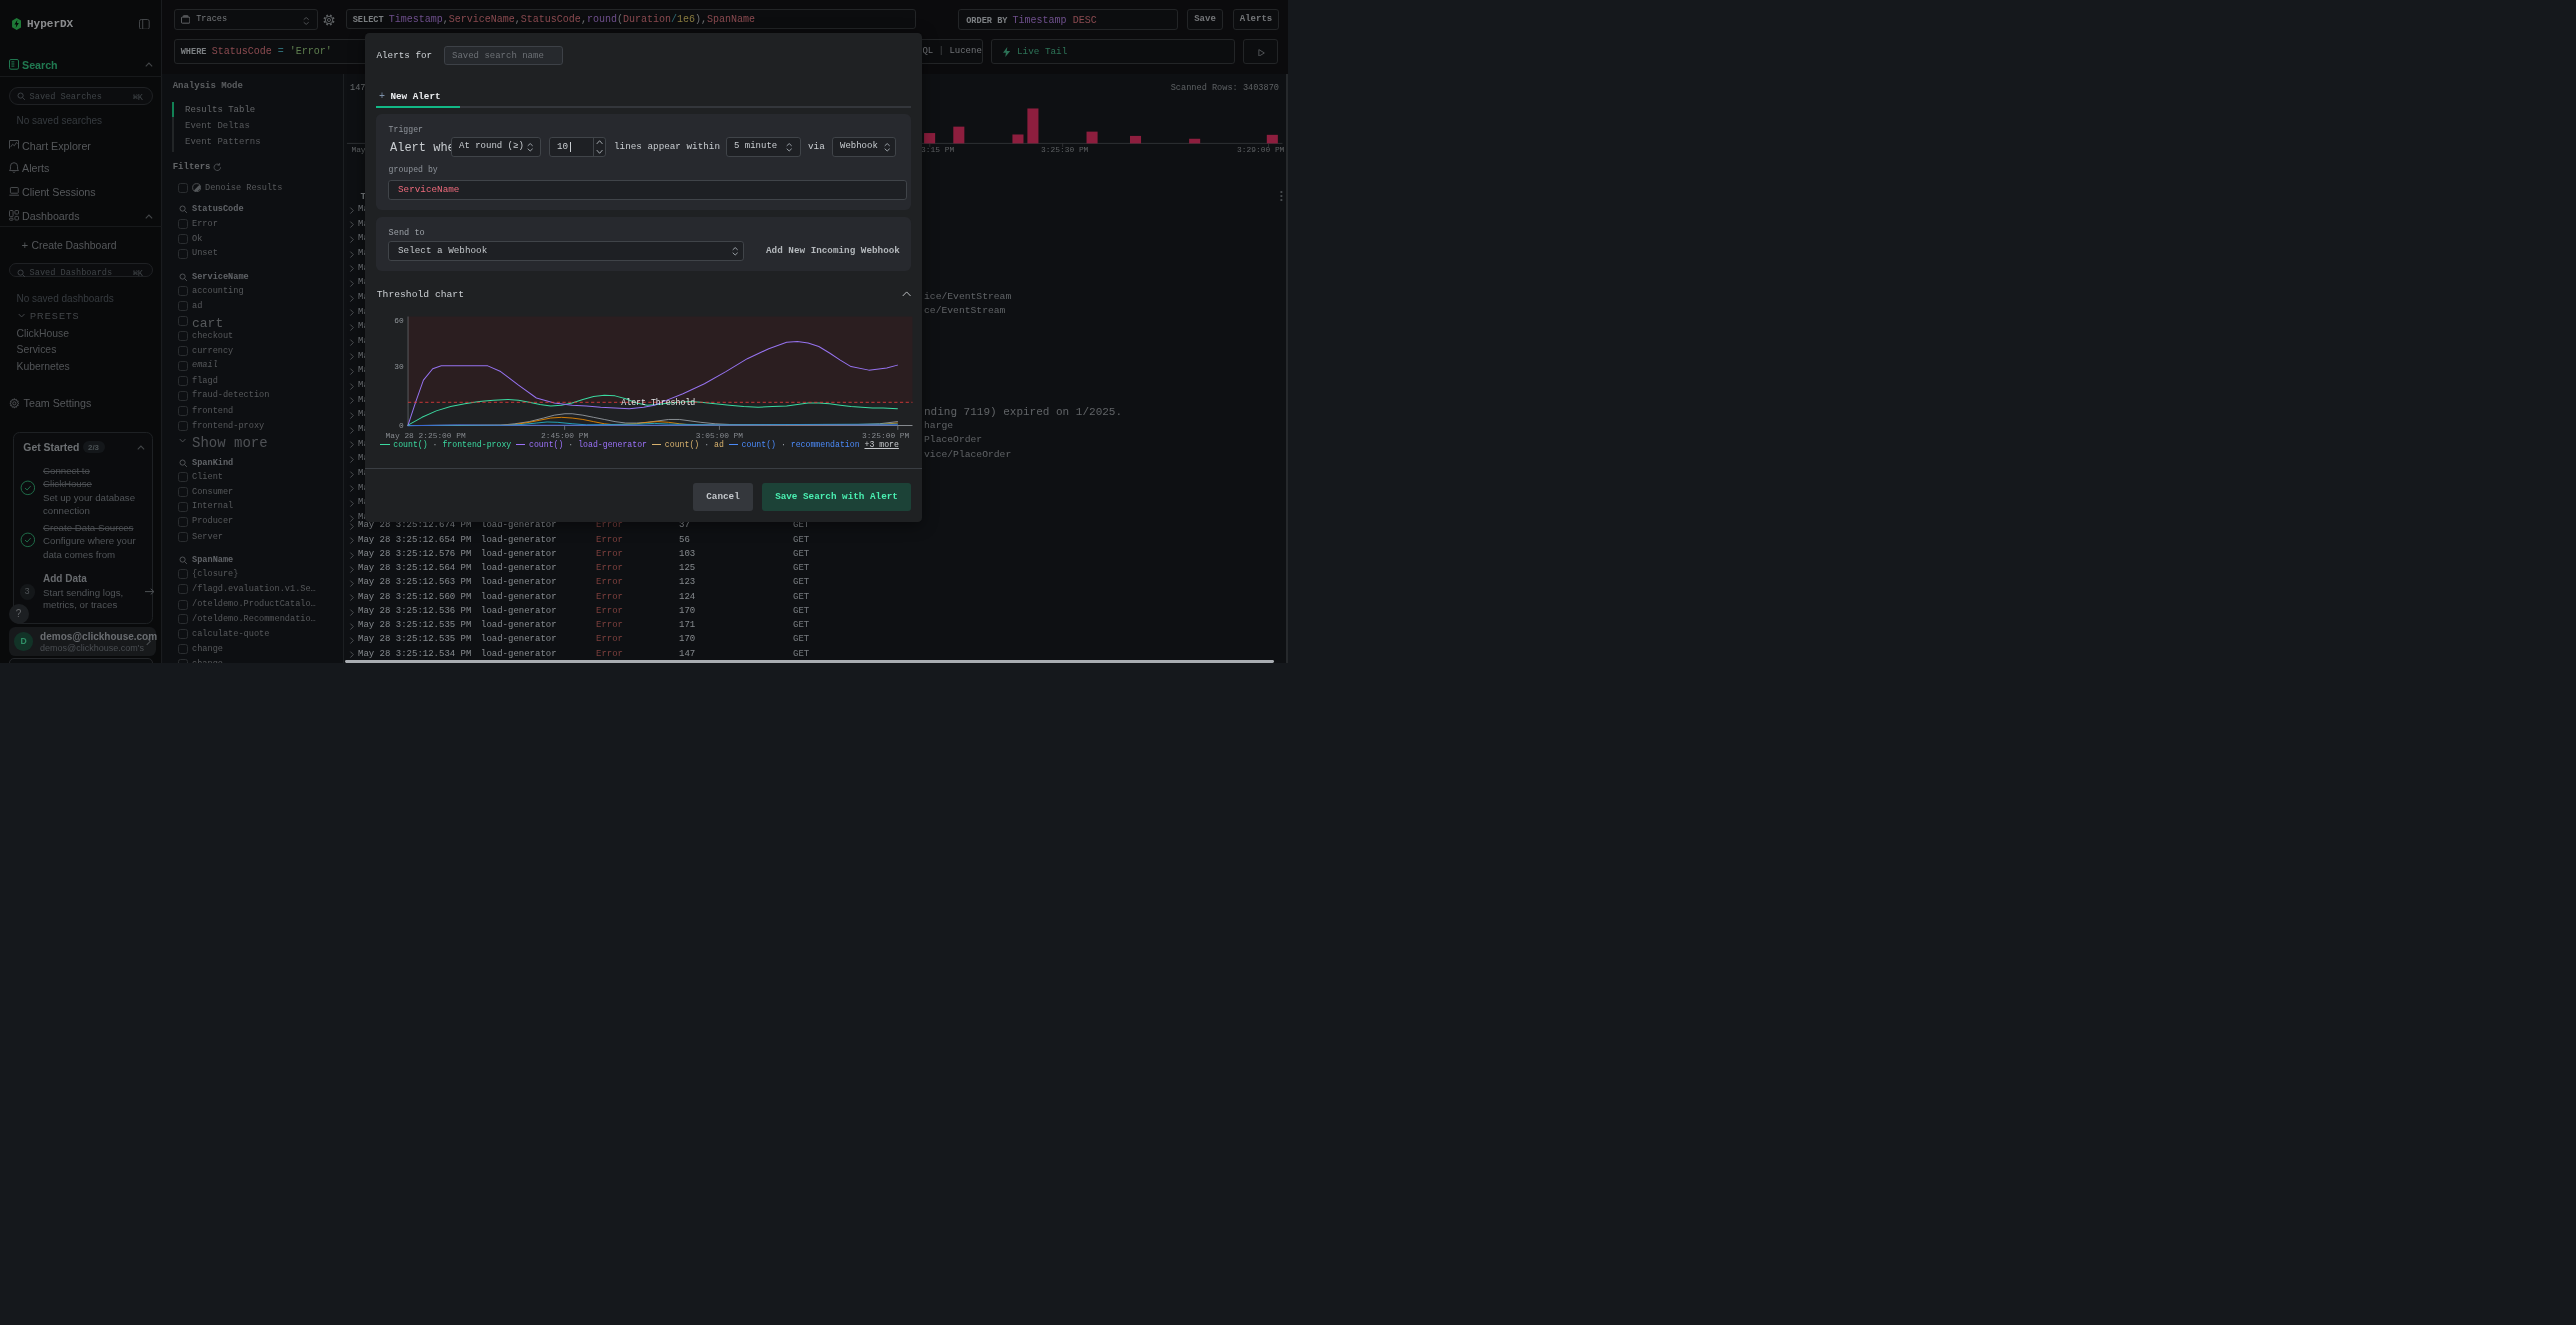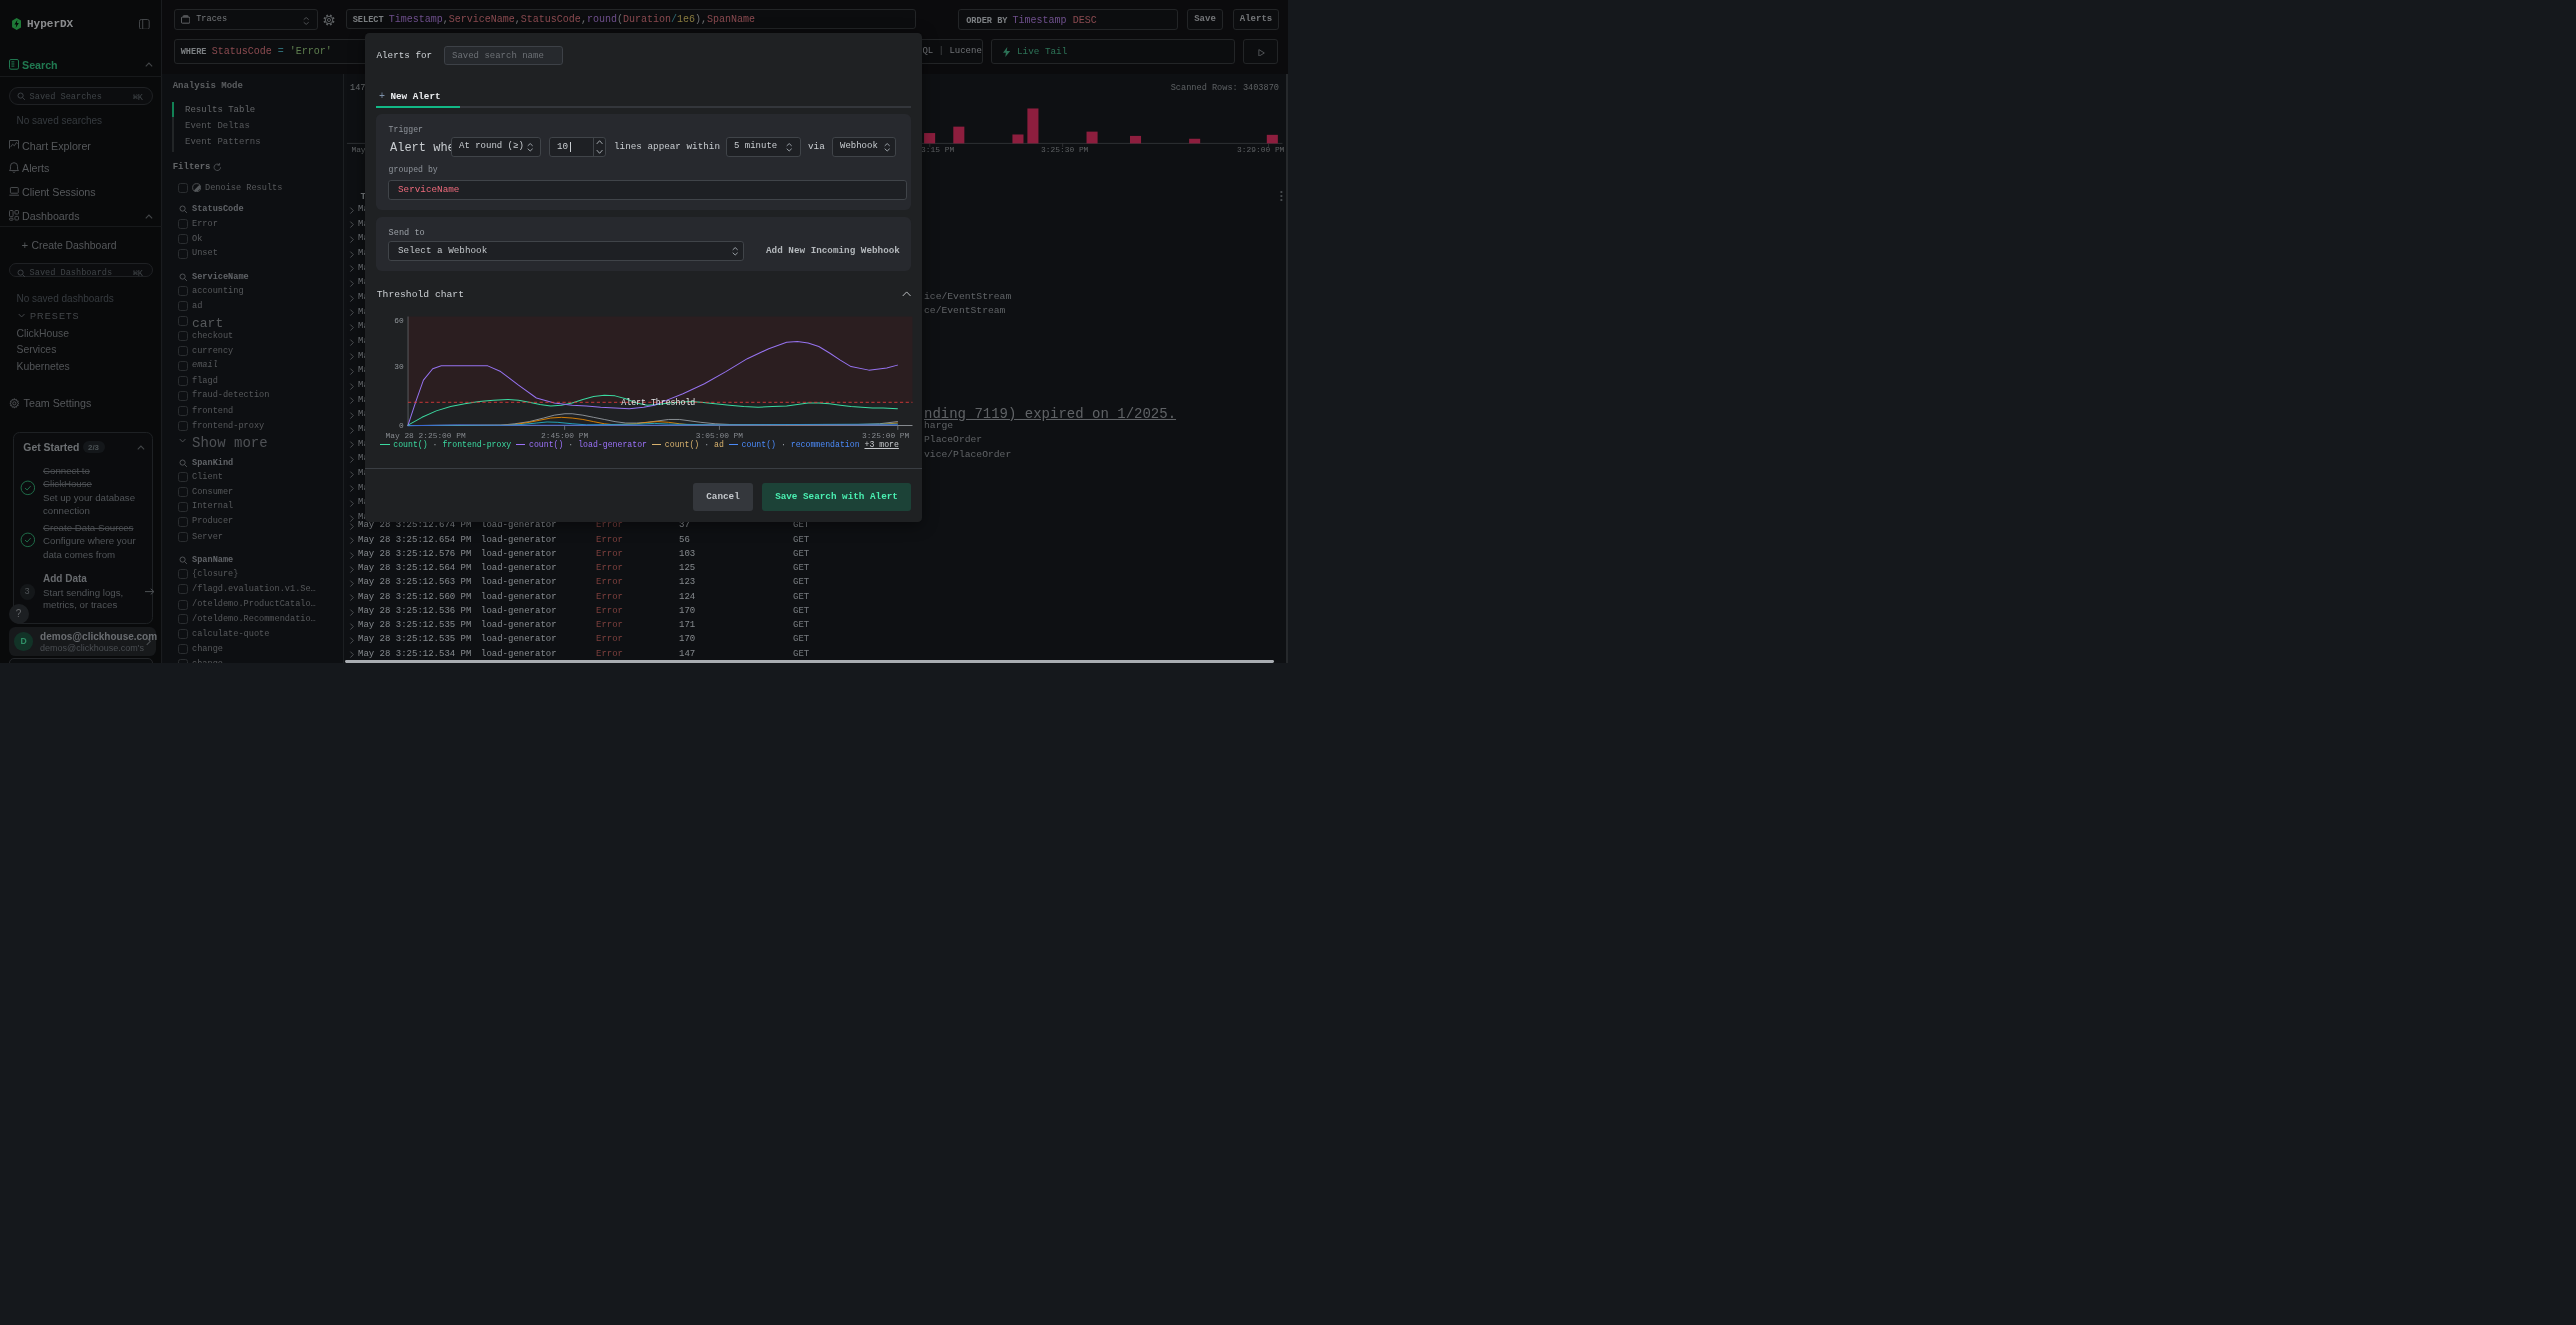--- a/index.html
+++ b/index.html
@@ -421,21 +421,21 @@
         <polyline points="1,1 6,6 1,11"></polyline>
       </svg>
 <div class="abs mono" style="left:13px;top:294px;font-size:9px;color:#a8aeb4">May</div>
 <svg class="abs" style="left:3.9px;top:312px" width="5.7" height="7.2" viewBox="0 0 7 12" fill="none" stroke="#787d81" stroke-width="1.5">
         <polyline points="1,1 6,6 1,11"></polyline>
       </svg>
 <div class="abs mono" style="left:13px;top:309px;font-size:9px;color:#a8aeb4">May</div>
 </div>
 <div class="abs mono" style="left:579px;top:217px;font-size:9.7px;color:#898d92;white-space:nowrap;">ice/EventStream</div>
 <div class="abs mono" style="left:579px;top:231px;font-size:9.7px;color:#898d92;white-space:nowrap;">ce/EventStream</div>
-<div class="abs mono" style="left:579px;top:332px;font-size:14px;color:#898d92;white-space:nowrap;text-decoration:underline;">nding 7119) expired on 1/2025.</div>
+<div class="abs mono" style="left:579px;top:332px;font-size:11px;color:#898d92;white-space:nowrap;">nding 7119) expired on 1/2025.</div>
 <div class="abs mono" style="left:579px;top:346px;font-size:9.7px;color:#898d92;white-space:nowrap;">harge</div>
 <div class="abs mono" style="left:579px;top:360px;font-size:9.7px;color:#898d92;white-space:nowrap;">PlaceOrder</div>
 <div class="abs mono" style="left:579px;top:375px;font-size:9.7px;color:#898d92;white-space:nowrap;">vice/PlaceOrder</div>
 <svg class="abs" style="left:3.9px;top:449px" width="5.7" height="7.2" viewBox="0 0 7 12" fill="none" stroke="#787d81" stroke-width="1.5">
       <polyline points="1,1 6,6 1,11"></polyline>
     </svg>
 <div class="abs mono" style="left:13px;top:446px;font-size:9px;color:#bcc2c8;white-space:nowrap;">May 28 3:25:12.674 PM</div>
 <div class="abs mono" style="left:136px;top:446px;font-size:9px;color:#bcc2c8;white-space:nowrap;">load-generator</div>
 <div class="abs mono" style="left:251px;top:446px;font-size:9px;color:#b05a57;white-space:nowrap;">Error</div>
 <div class="abs mono" style="left:334px;top:446px;font-size:9px;color:#bcc2c8;white-space:nowrap;">37</div>

